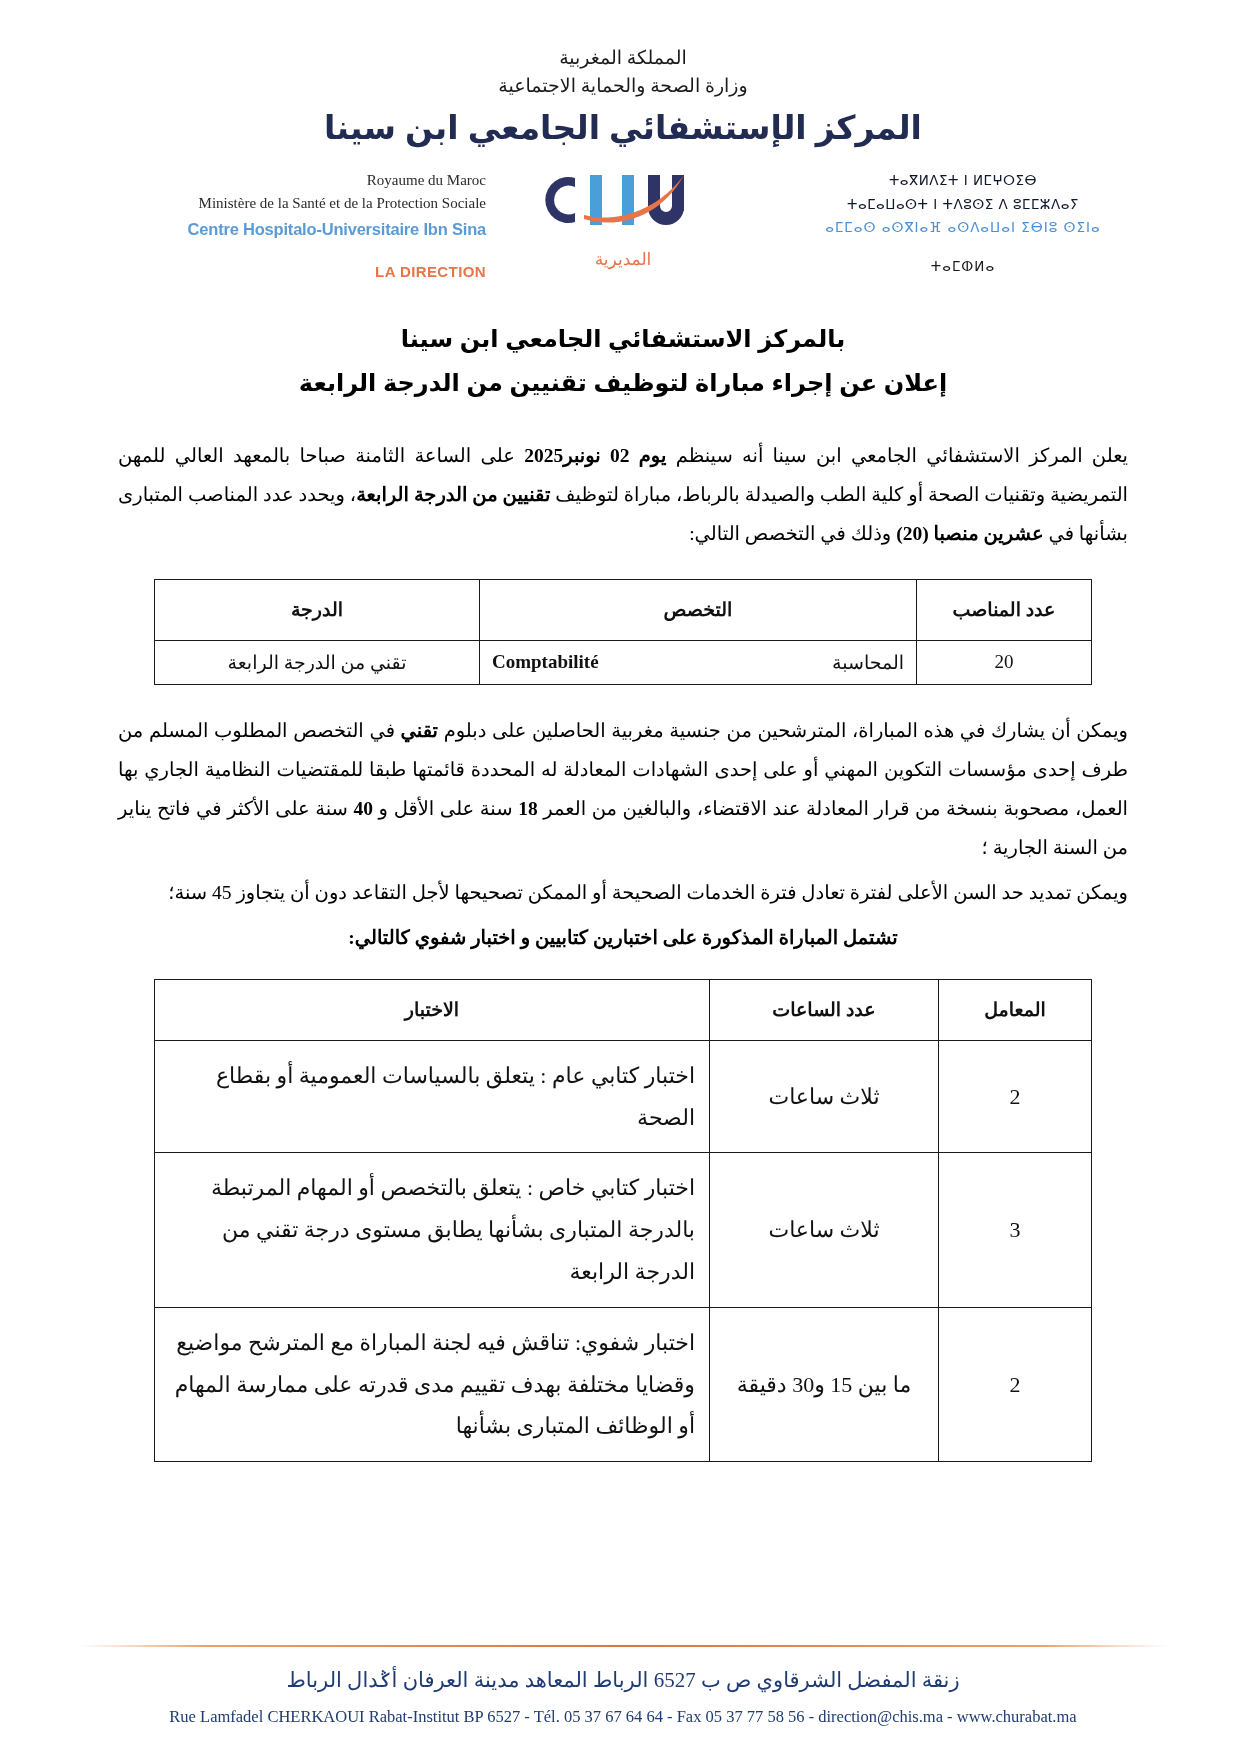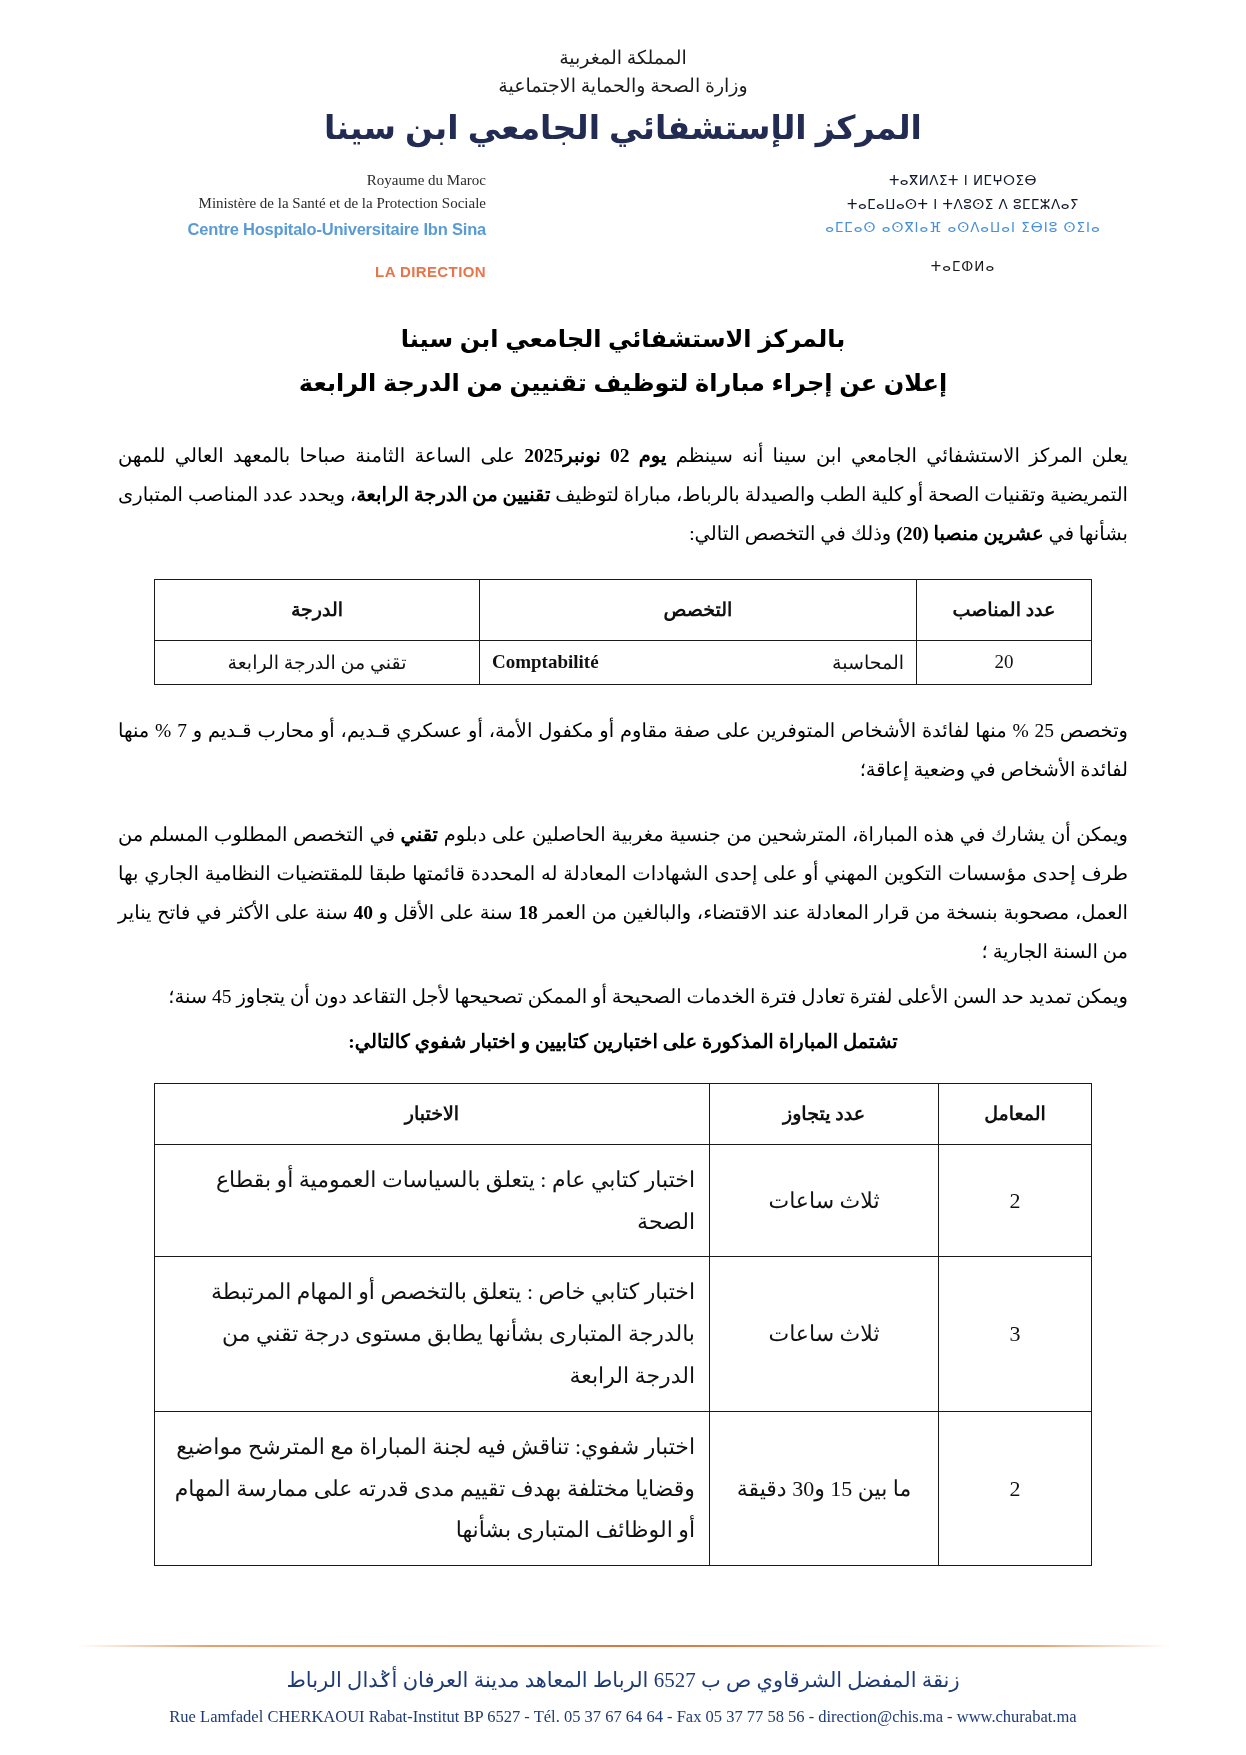--- a/index.html
+++ b/index.html
@@ -274,20 +274,40 @@
 
   <div class="brand-row">
 
     <div class="brand-left">
       <div class="fr-line1">Royaume du Maroc</div>
       <div class="fr-line2">Ministère de la Santé et de la Protection Sociale</div>
       <div class="fr-chu">Centre Hospitalo-Universitaire Ibn Sina</div>
       <div class="fr-direction">LA DIRECTION</div>
     </div>
 
+    <div class="brand-center">
+      <div class="logo-wrap">
+        <svg class="logo-svg" width="210" height="78" viewBox="0 0 210 78" xmlns="http://www.w3.org/2000/svg">
+
+          <path d="M58 39 A30 30 0 1 0 58 39 Z" fill="none"></path>
+          <path d="M57 17 A23 23 0 1 0 57 61 L57 52 A14.5 14.5 0 1 1 57 26 Z" fill="#2e3566"></path>
+
+          <rect x="72" y="14" width="12" height="50" fill="#4a9fd8"></rect>
+
+          <rect x="104" y="14" width="12" height="50" fill="#4a9fd8"></rect>
+
+          <rect x="130" y="14" width="12" height="36" fill="#2e3566"></rect>
+          <path d="M130 46 A18 18 0 0 0 166 46 L166 14 L154 14 L154 45 A6 6 0 0 1 142 45 L142 40 L130 40 Z" fill="#2e3566"></path>
+          <rect x="154" y="14" width="12" height="36" fill="#2e3566"></rect>
+
+          <path d="M66 54 C95 62 138 52 166 14 C142 58 98 68 66 58 Z" fill="#e8744a"></path>
+        </svg>
+      </div>
+      <div class="logo-caption">المديرية</div>
+    </div>
 
     <div class="brand-right">
       <div class="tif-line">ⵜⴰⴳⵍⴷⵉⵜ ⵏ ⵍⵎⵖⵔⵉⴱ</div>
       <div class="tif-line">ⵜⴰⵎⴰⵡⴰⵙⵜ ⵏ ⵜⴷⵓⵙⵉ ⴷ ⵓⵎⵎⵣⴷⴰⵢ</div>
       <div class="tif-line blue">ⴰⵎⵎⴰⵙ ⴰⵙⴳⵏⴰⴼ ⴰⵙⴷⴰⵡⴰⵏ ⵉⴱⵏⵓ ⵙⵉⵏⴰ</div>
       <div class="tif-caption">ⵜⴰⵎⵀⵍⴰ</div>
     </div>
 
   </div>
 
@@ -315,33 +335,32 @@
             <div class="spec-cell">
               <span class="spec-ar">المحاسبة</span>
               <span class="spec-fr">Comptabilité</span>
             </div>
           </td>
           <td class="t1-c-grade cell-center">تقني من الدرجة الرابعة</td>
         </tr>
       </tbody>
     </table>
 
-    <p class="para spaced">وتخصص 25 % منها لفائدة الأشخاص المتوفرين على صفة مقاوم أو مكفول الأمة، أو عسكري قـديم، أو محارب قـديم و 7 % منها لفائدة الأشخاص في وضعية إعاقة؛</p>
 
     <p class="para spaced"><span>ويمكن أن يشارك في هذه المباراة، المترشحين من جنسية مغربية الحاصلين على دبلوم </span><b>تقني</b><span> في التخصص المطلوب المسلم من طرف إحدى مؤسسات التكوين المهني أو على إحدى الشهادات المعادلة له المحددة قائمتها طبقا للمقتضيات النظامية الجاري بها العمل، مصحوبة بنسخة من قرار المعادلة عند الاقتضاء، والبالغين من العمر </span><b>18</b><span> سنة على الأقل و </span><b>40</b><span> سنة على الأكثر في فاتح يناير من السنة الجارية ؛</span></p>
 
     <p class="para">ويمكن تمديد حد السن الأعلى لفترة تعادل فترة الخدمات الصحيحة أو الممكن تصحيحها لأجل التقاعد دون أن يتجاوز 45 سنة؛</p>
 
     <p class="para para-center">تشتمل المباراة المذكورة على اختبارين كتابيين و اختبار شفوي كالتالي:</p>
 
     <table class="doc-table t2">
       <thead>
         <tr>
           <th class="t2-c-coef">المعامل</th>
-          <th class="t2-c-hours">عدد يتجاوز</th>
+          <th class="t2-c-hours">عدد الساعات</th>
           <th class="t2-c-test">الاختبار</th>
         </tr>
       </thead>
       <tbody>
         <tr>
           <td class="t2-c-coef">2</td>
           <td class="t2-c-hours">ثلاث ساعات</td>
           <td class="t2-c-test">اختبار كتابي عام : يتعلق بالسياسات العمومية أو بقطاع الصحة</td>
         </tr>
         <tr>

